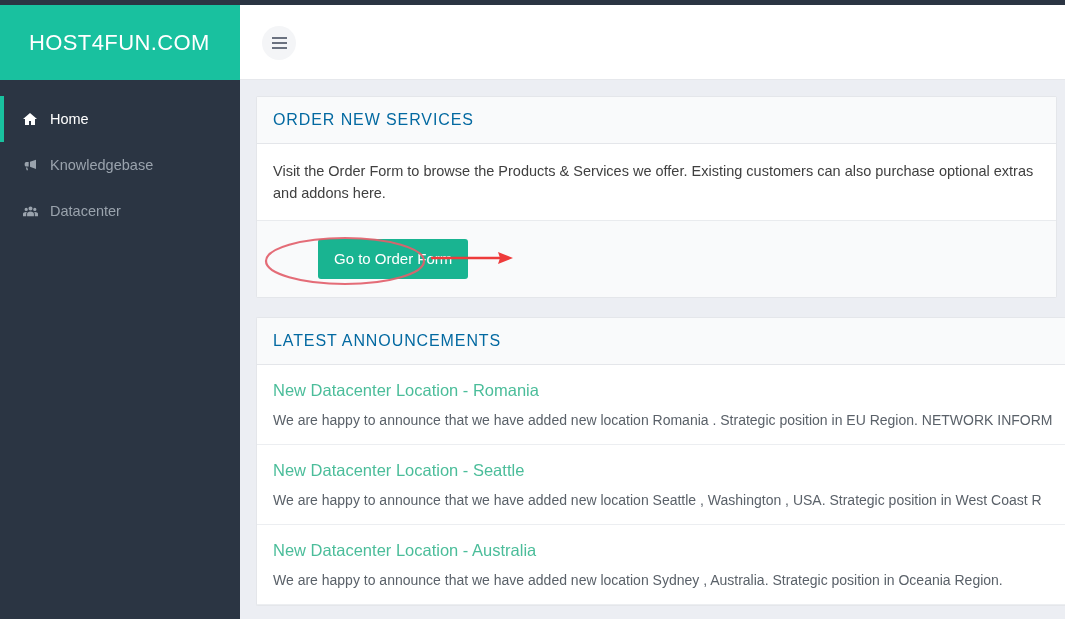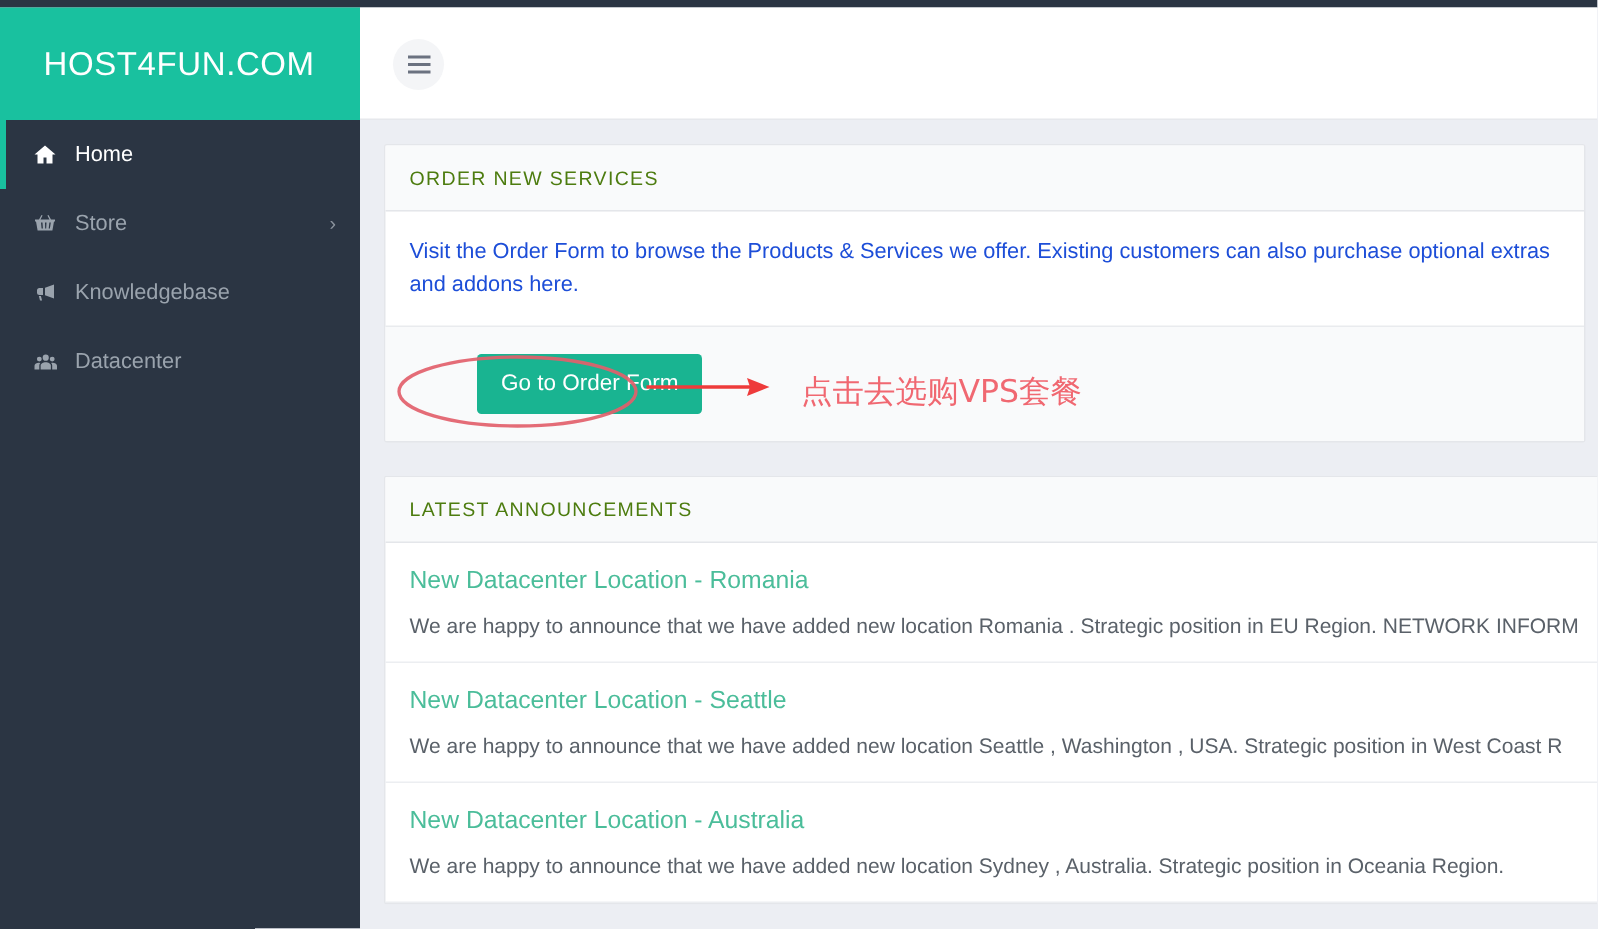--- a/index.html
+++ b/index.html
@@ -40,20 +40,21 @@
     display: flex; flex-direction: column; align-items: center; justify-content: center;
   }
   .hamburger span {
     display: block; width: 15px; height: 2px; background: #6b7280; margin: 1.5px 0;
   }
 
   
   .sidebar {
     position: absolute; top: 80px; left: 0; width: 240px; height: 539px;
     background: #2b3543;
+    padding-top: 16px;
   }
   .nav-item {
     position: relative; display: flex; align-items: center;
     height: 46px; padding-left: 22px; cursor: pointer;
     color: #9aa3ad; font-size: 14.5px; text-decoration: none;
   }
   .nav-item.active { color: #ffffff; }
   .nav-item.active::before {
     content: ""; position: absolute; left: 0; top: 0; bottom: 0;
     width: 4px; background: #19c19f;
@@ -74,28 +75,28 @@
     position: absolute; top: 80px; left: 240px; width: 825px; height: 539px;
     background: #eceef3; overflow: hidden;
   }
 
   .panel {
     position: absolute; background: #ffffff;
     border: 1px solid #e4e6ea; border-radius: 2px;
   }
   .panel-head {
     background: #f9fafb; border-bottom: 1px solid #e4e6ea;
-    padding: 14px 16px; color: #4d7c0f;
-    font-size: 13px; letter-spacing: .9px; text-transform: uppercase;
+    padding: 14px 16px; color: #0369a1;
+    font-size: 16px; letter-spacing: .9px; text-transform: uppercase;
   }
 
   
   #panel-order { left: 16px; top: 16px; width: 801px; }
   #panel-order .order-text {
-    color: #1d4ed8; font-size: 14.5px; line-height: 22px; padding: 16px;
+    color: #404040; font-size: 14.5px; line-height: 22px; padding: 16px;
     border-bottom: 1px solid #e9ebee;
   }
   .order-footer { padding: 18px 14px 18px 14px; background: #f9fafb; }
   .btn-order {
     display: inline-block; background: #19b491; color: #ffffff;
     border: none; border-radius: 3px;
     font-size: 15px; padding: 11px 16px 12px 16px; cursor: pointer;
     font-family: "Liberation Sans", sans-serif;
     margin-left: 47px;
   }
@@ -146,29 +147,20 @@
 
     <a class="nav-item active">
       <span class="nav-ico">
         <svg width="16" height="16" viewBox="0 0 24 24">
             <path d="M12 3 1.5 12h3v9h6v-6h3v6h6v-9h3L12 3z"></path>
           </svg>
       </span>
       <span class="nav-label">Home</span>
     </a>
 
-    <a class="nav-item">
-      <span class="nav-ico">
-        <svg width="16" height="16" viewBox="0 0 24 24">
-            <path d="M8.5 3.5 6 8H2v2h1l1.6 9h14.8L21 10h1V8h-4l-2.5-4.5-1.1.6L16.5 8h-9l2.1-3.9-1.1-.6zM8 11h1.5l.4 6H8.6L8 11zm4 0h1.5l-.3 6h-1L12 11zm4.4 0h1.4l-.9 6h-1.2l.7-6z"></path>
-          </svg>
-      </span>
-      <span class="nav-label">Store</span>
-      <span class="nav-caret">›</span>
-    </a>
 
     <a class="nav-item">
       <span class="nav-ico">
         <svg width="16" height="16" viewBox="0 0 24 24">
             <path d="M21 4v14l-9-3.2V7.2L21 4zM10 7.6v6.8H6.5A2.5 2.5 0 0 1 4 11.9v-1.8a2.5 2.5 0 0 1 2.5-2.5H10zM5.8 15.6h2.1l1.2 4.4H7L5.8 15.6z"></path>
           </svg>
       </span>
       <span class="nav-label">Knowledgebase</span>
     </a>
 
@@ -220,15 +212,14 @@
 
   </div>
 
   <svg class="annot" width="1065" height="619" viewBox="0 0 1065 619">
     <ellipse cx="345" cy="261" rx="79" ry="23" fill="none" stroke="#e2606b" stroke-width="2.2" opacity="0.92"></ellipse>
     <g>
       <line x1="431" y1="258" x2="502" y2="258" stroke="#ee3b3b" stroke-width="2.4"></line>
       <polygon points="513,258 498,252 500,258 498,264" fill="#ee3b3b"></polygon>
     </g>
   </svg>
-  <div class="annot-text">点击去选购VPS套餐</div>
 
 </div>
 
 </body></html>

